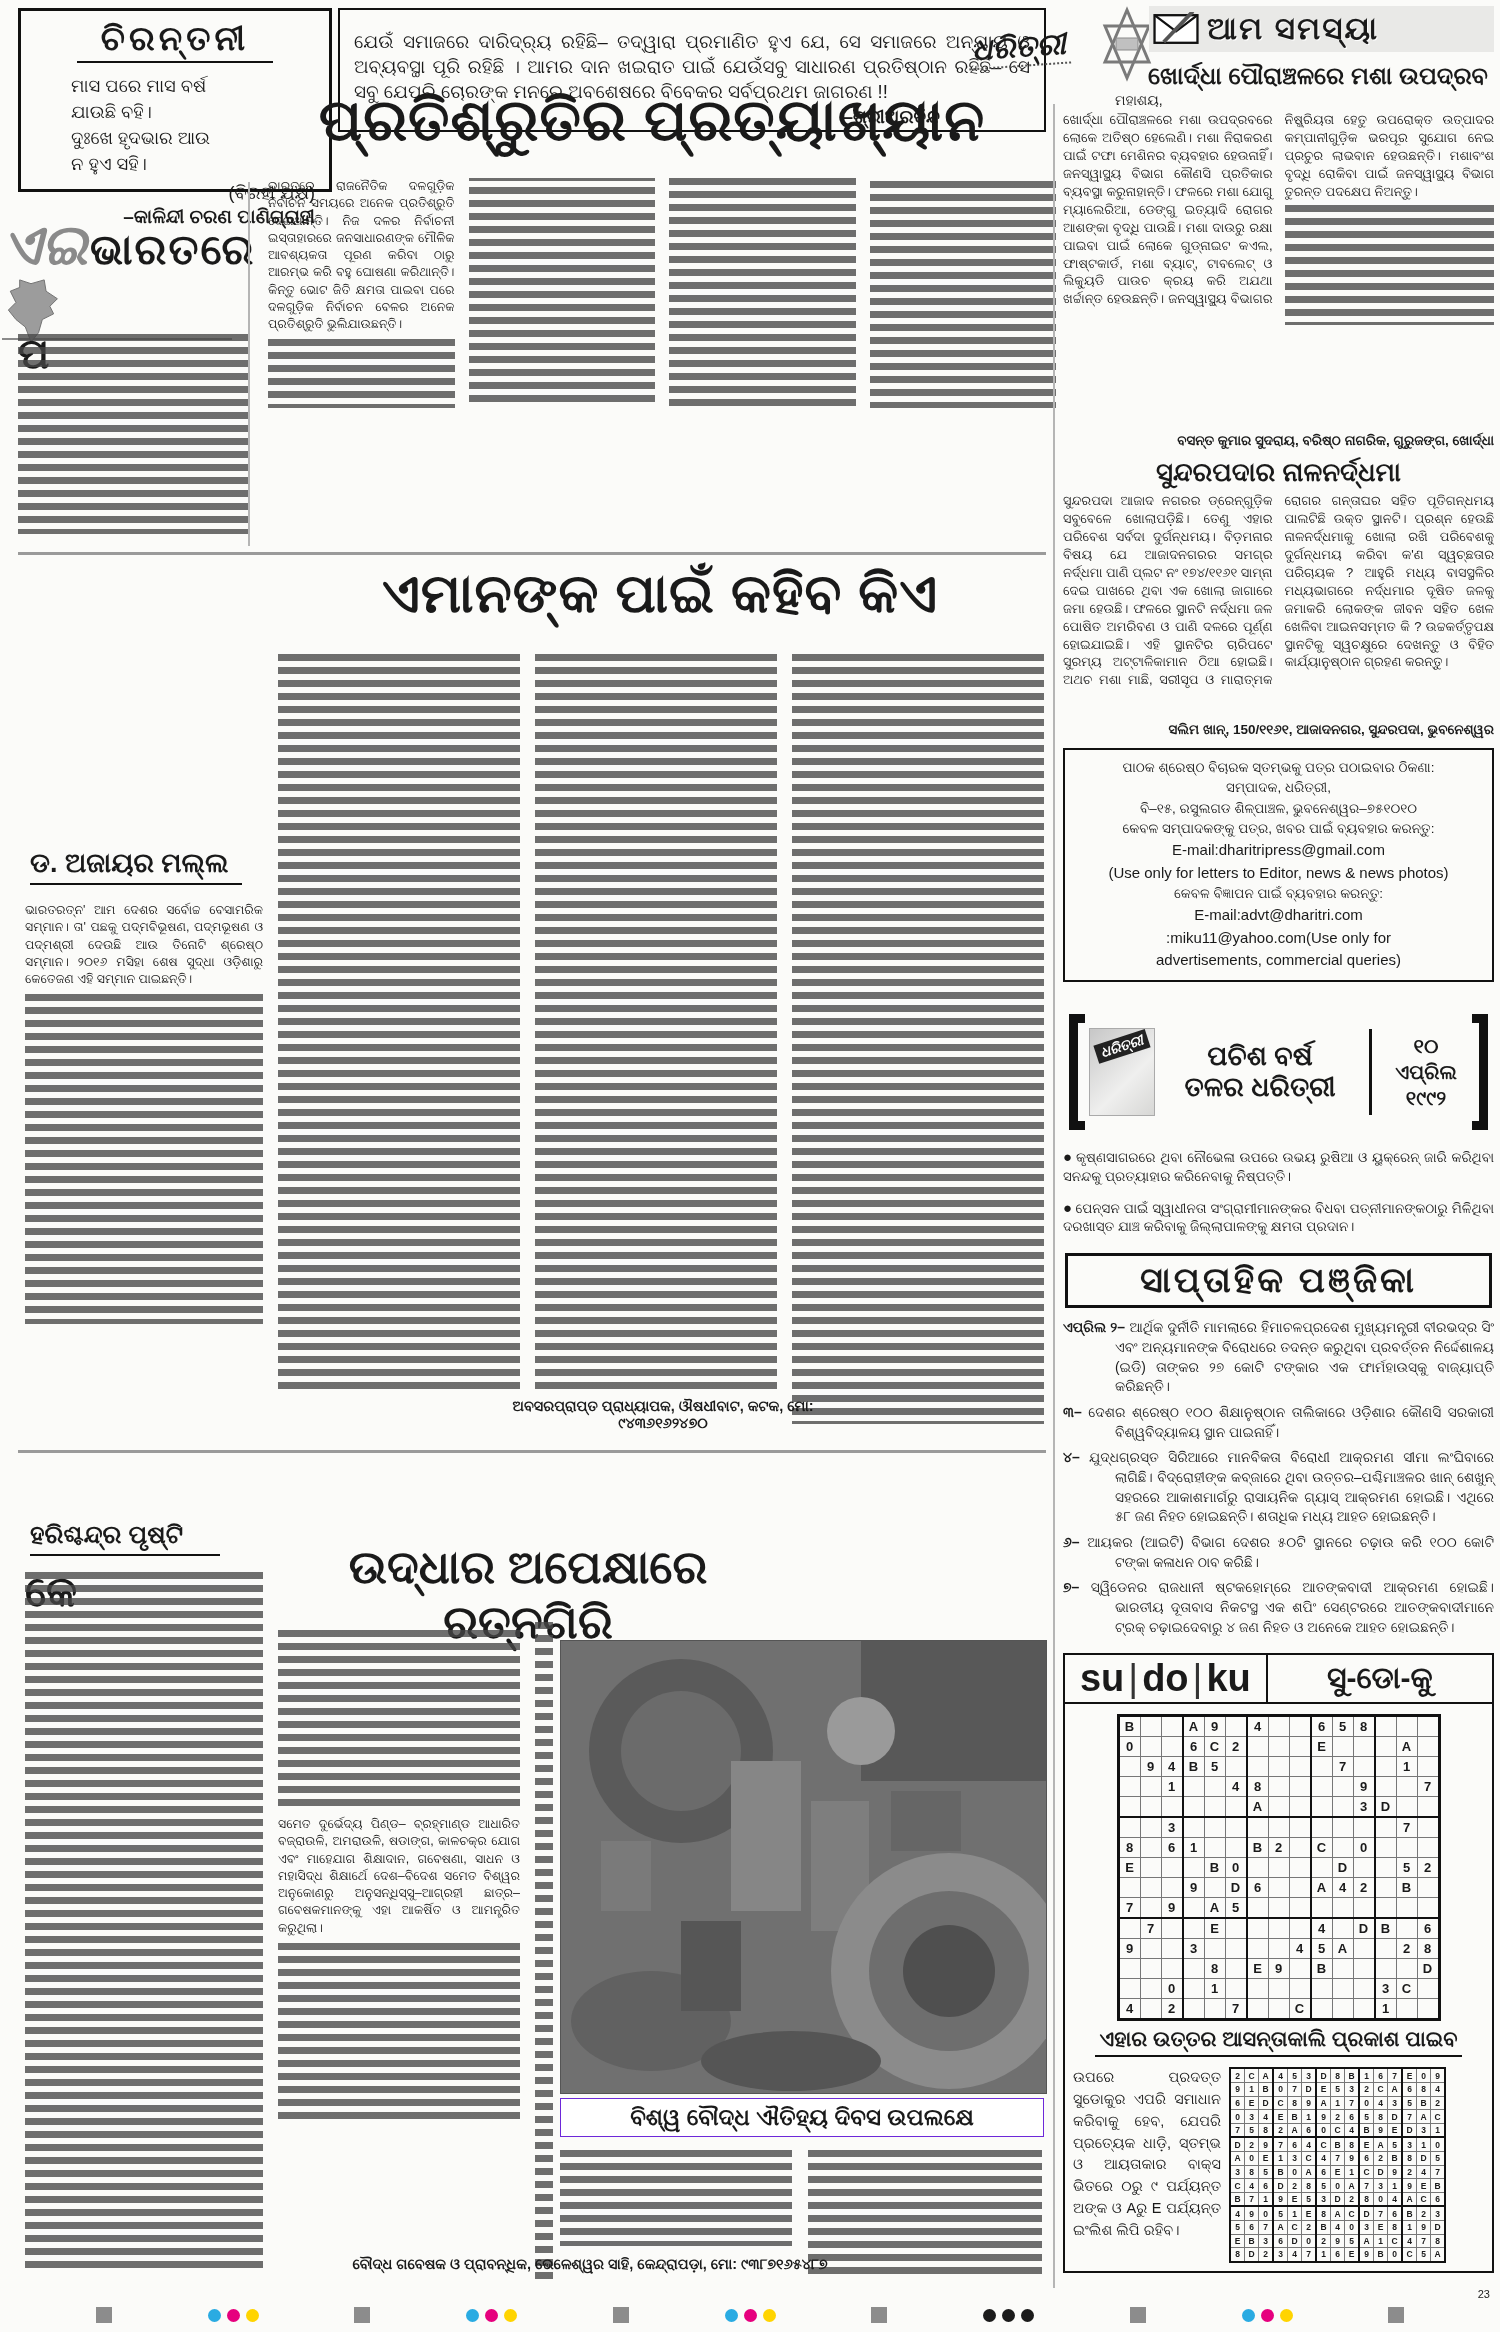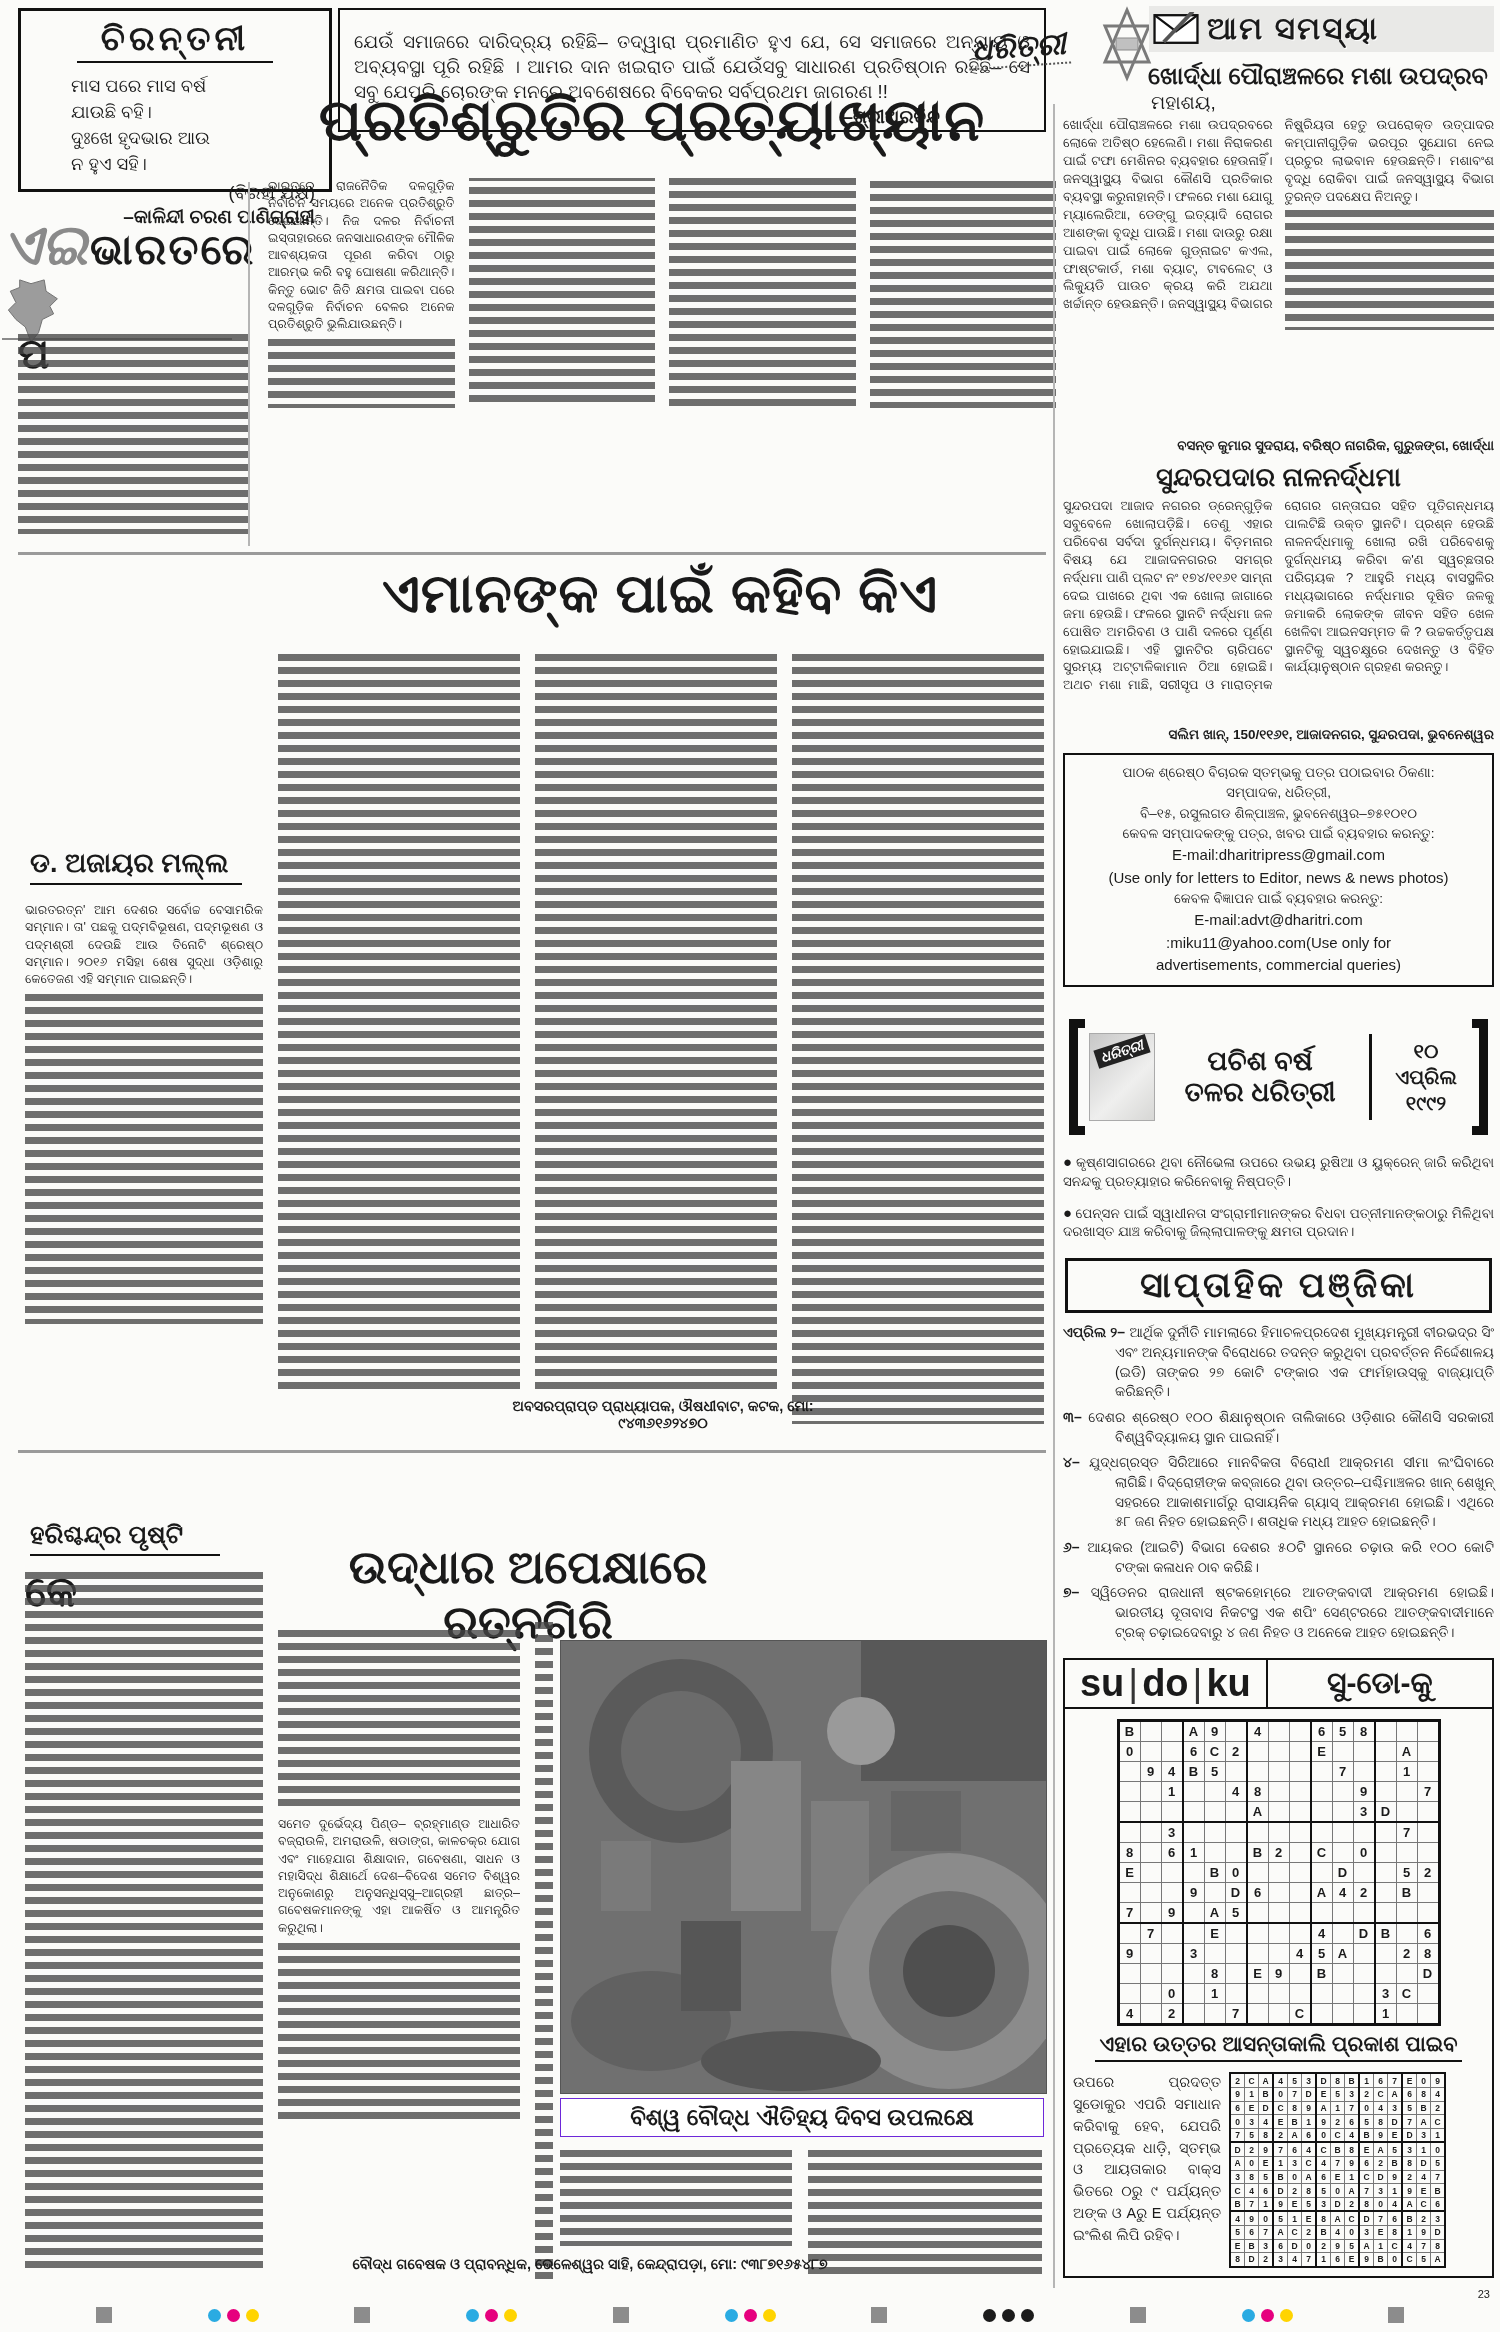--- a/index.html
+++ b/index.html
@@ -21,21 +21,21 @@
   .qbox{border:2.5px solid #111;padding:20px 14px 4px;font-size:18.5px;line-height:1.35;}
   .qbox .qa{text-align:right;font-weight:bold;padding-right:90px;}
   .script-brand{font-style:italic;font-weight:bold;font-size:30px;transform:rotate(-4deg);
      border-bottom:2px dotted #555;padding:0 4px;display:inline-block;}
   
   .rcol{width:431px;}
   .lh{margin-left:86px;width:345px;height:46px;background:#e9e9e7;display:flex;align-items:center;gap:8px;padding-left:4px;box-sizing:border-box;}
   .lh .lbl{font-size:31px;font-weight:800;letter-spacing:2px;text-shadow:1px 1px 0 #fff;}
   .lhead{font-size:24px;font-weight:800;text-align:center;margin:10px 0 2px 80px;width:350px;}
   .lhead2{font-size:26px;font-weight:800;text-align:center;margin:8px 0 4px;}
-  .salut{font-size:19px;margin:2px 0 2px 88px;}
+  .salut{font-size:14px;margin:2px 0 2px 52px;}
   .lbody{column-count:2;column-gap:12px;font-size:13px;line-height:1.38;overflow:hidden;}
   .lsig{font-size:13.5px;font-weight:bold;text-align:right;margin:4px 0 2px;}
   .cbox{border:2.5px solid #111;margin-top:10px;padding:8px 6px;text-align:center;font-size:13.5px;line-height:1.5;}
   .cbox .em{font-size:15px;}
   
   .y25{position:relative;margin:26px 6px 0;height:128px;display:flex;align-items:center;}
   .brk{width:16px;height:116px;border:9px solid #111;box-sizing:border-box;}
   .brk.l{border-right:none;} .brk.r{border-left:none;}
   .y25 .thumb{width:64px;height:86px;background:linear-gradient(135deg,#c7c7c7,#efefee 60%,#d7d7d5);
       border:1px solid #aaa;display:flex;align-items:flex-start;justify-content:center;margin:0 4px;}

